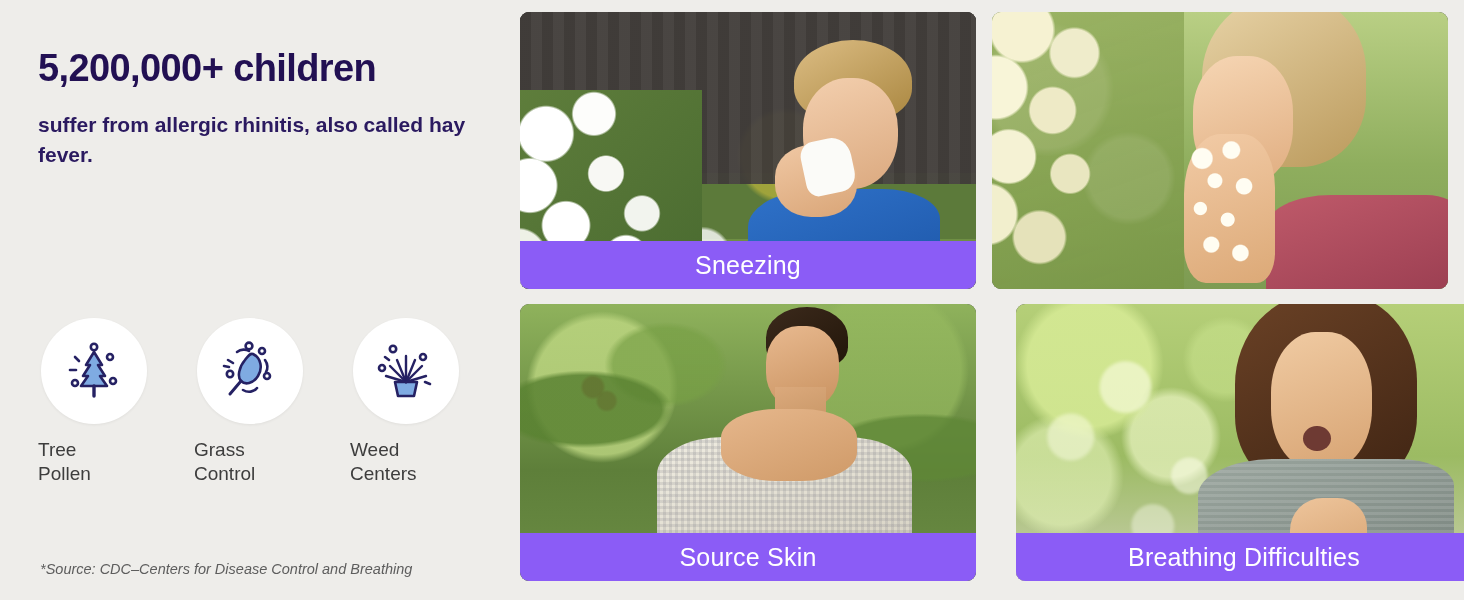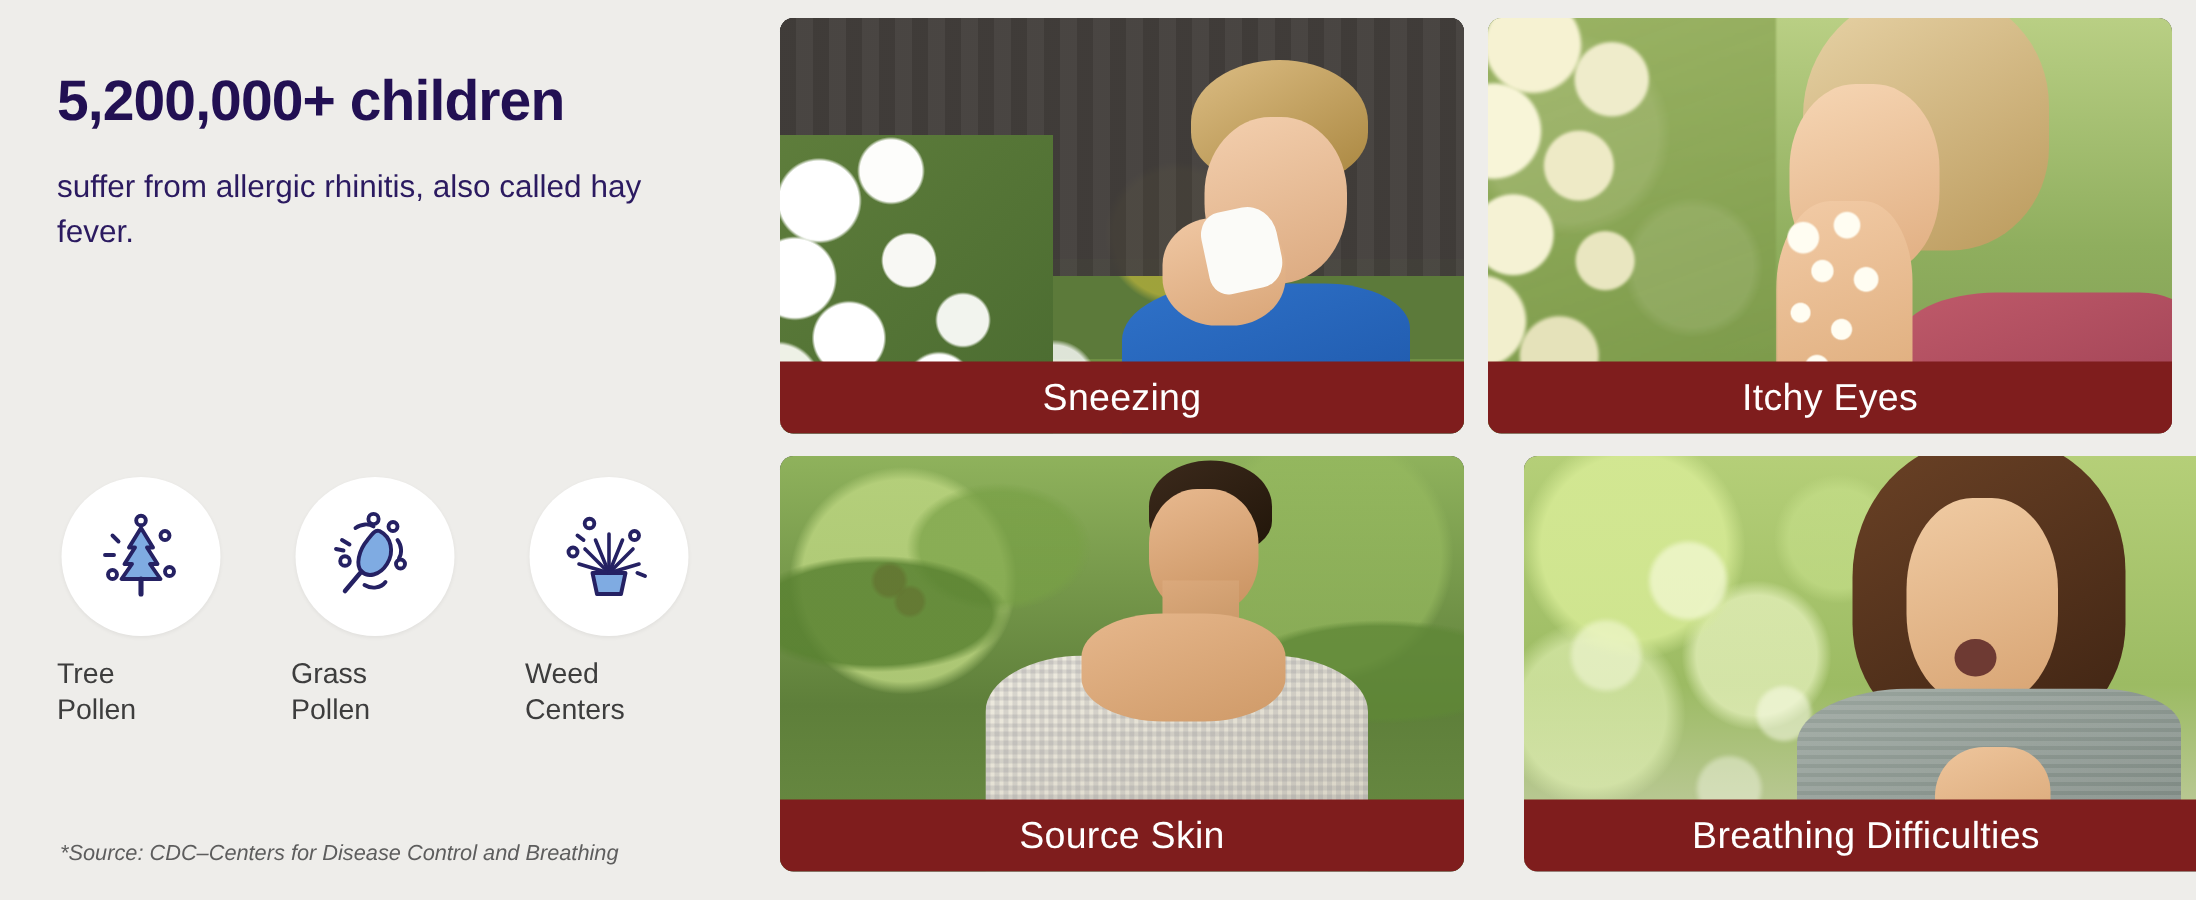--- a/index.html
+++ b/index.html
@@ -18,21 +18,21 @@
   }
   .headline {
     color: #221053;
     font-size: 38px; font-weight: 700;
     letter-spacing: -0.6px; line-height: 1.38;
     white-space: nowrap;
   }
   .subhead {
     margin-top: 16px;
     color: #2b1a60;
-    font-size: 21px; font-weight: 400;
+    font-size: 21px; font-weight: 700;
     line-height: 1.42; max-width: 430px;
   }
 
   
   .pollen-row {
     position: absolute; left: 38px; top: 318px;
     display: flex; gap: 44px;
   }
   .pollen-item { width: 112px; text-align: left; }
   .pollen-circle {
@@ -68,21 +68,21 @@
   .card.c0 { left: 0;   top: 0;   width: 456px; height: 277px; }
   .card.c1 { left: 472; top: 0;   width: 456px; height: 277px; }
   .card.c1 { left: 472px; }
   .card.c2 { left: 0;   top: 292px; width: 456px; height: 277px; }
   .card.c3 { left: 496px; top: 292px; width: 456px; height: 277px; }
 
   .photo { position: absolute; inset: 0; overflow: hidden; }
   .caption-bar {
     position: absolute; left: 0; right: 0; bottom: 0;
     height: 48px;
-    background: #7f1d1d;
+    background: #8b5cf6;
     display: flex; align-items: center; justify-content: center;
     color: #ffffff; font-size: 25px; letter-spacing: 0.2px;
   }
 
   
   .ph-sneeze {
     background:
       radial-gradient(circle at 30% 78%, rgba(255,255,255,0.92) 0 9%, transparent 10%),
       radial-gradient(circle at 20% 62%, rgba(255,255,255,0.9) 0 8%, transparent 9%),
       radial-gradient(circle at 9% 72%, rgba(255,255,255,0.88) 0 10%, transparent 11%),
@@ -324,21 +324,21 @@
           <circle cx="13" cy="36" r="3.2"></circle>
           <path d="M20 14 C24 11 29 11 32 13"></path>
           <path d="M48 22 C51 26 51 31 49 34"></path>
           <path d="M26 52 C31 55 37 54 40 50"></path>
           <path d="M11 22 L16 25"></path>
           <path d="M7 28 L12 29"></path>
         </g>
       </svg>
     </div>
     <div class="pollen-label">Grass
-Pollen</div>
+Control</div>
   </div>
 
   <div class="pollen-item">
     <div class="pollen-circle">
       <svg width="66" height="66" viewBox="0 0 66 66">
         <g stroke="#252163" stroke-width="2.6" fill="none" stroke-linecap="round" stroke-linejoin="round">
           <path d="M22 44 L44 44 L41 58 L25 58 Z" fill="#7fabe2"></path>
           <g stroke-width="2.4">
             <path d="M33 44 L33 18"></path>
             <path d="M33 44 L24 22"></path>
@@ -381,21 +381,20 @@
 
   <div class="card c1">
     <div class="photo ph-eyes">
       <div class="eyes-hair"></div>
       <div class="eyes-shirt"></div>
       <div class="eyes-face"></div>
       <div class="eyes-hands"></div>
       <div class="eyes-petals"></div>
       <div class="eyes-blossom"></div>
     </div>
-    <div class="caption-bar">Itchy Eyes</div>
   </div>
 
   <div class="card c2">
     <div class="photo ph-skin">
       <div class="skin-foliage"></div>
       <div class="skin-hair"></div>
       <div class="skin-face"></div>
       <div class="skin-neck"></div>
       <div class="skin-sweater"></div>
       <div class="skin-arms"></div>

